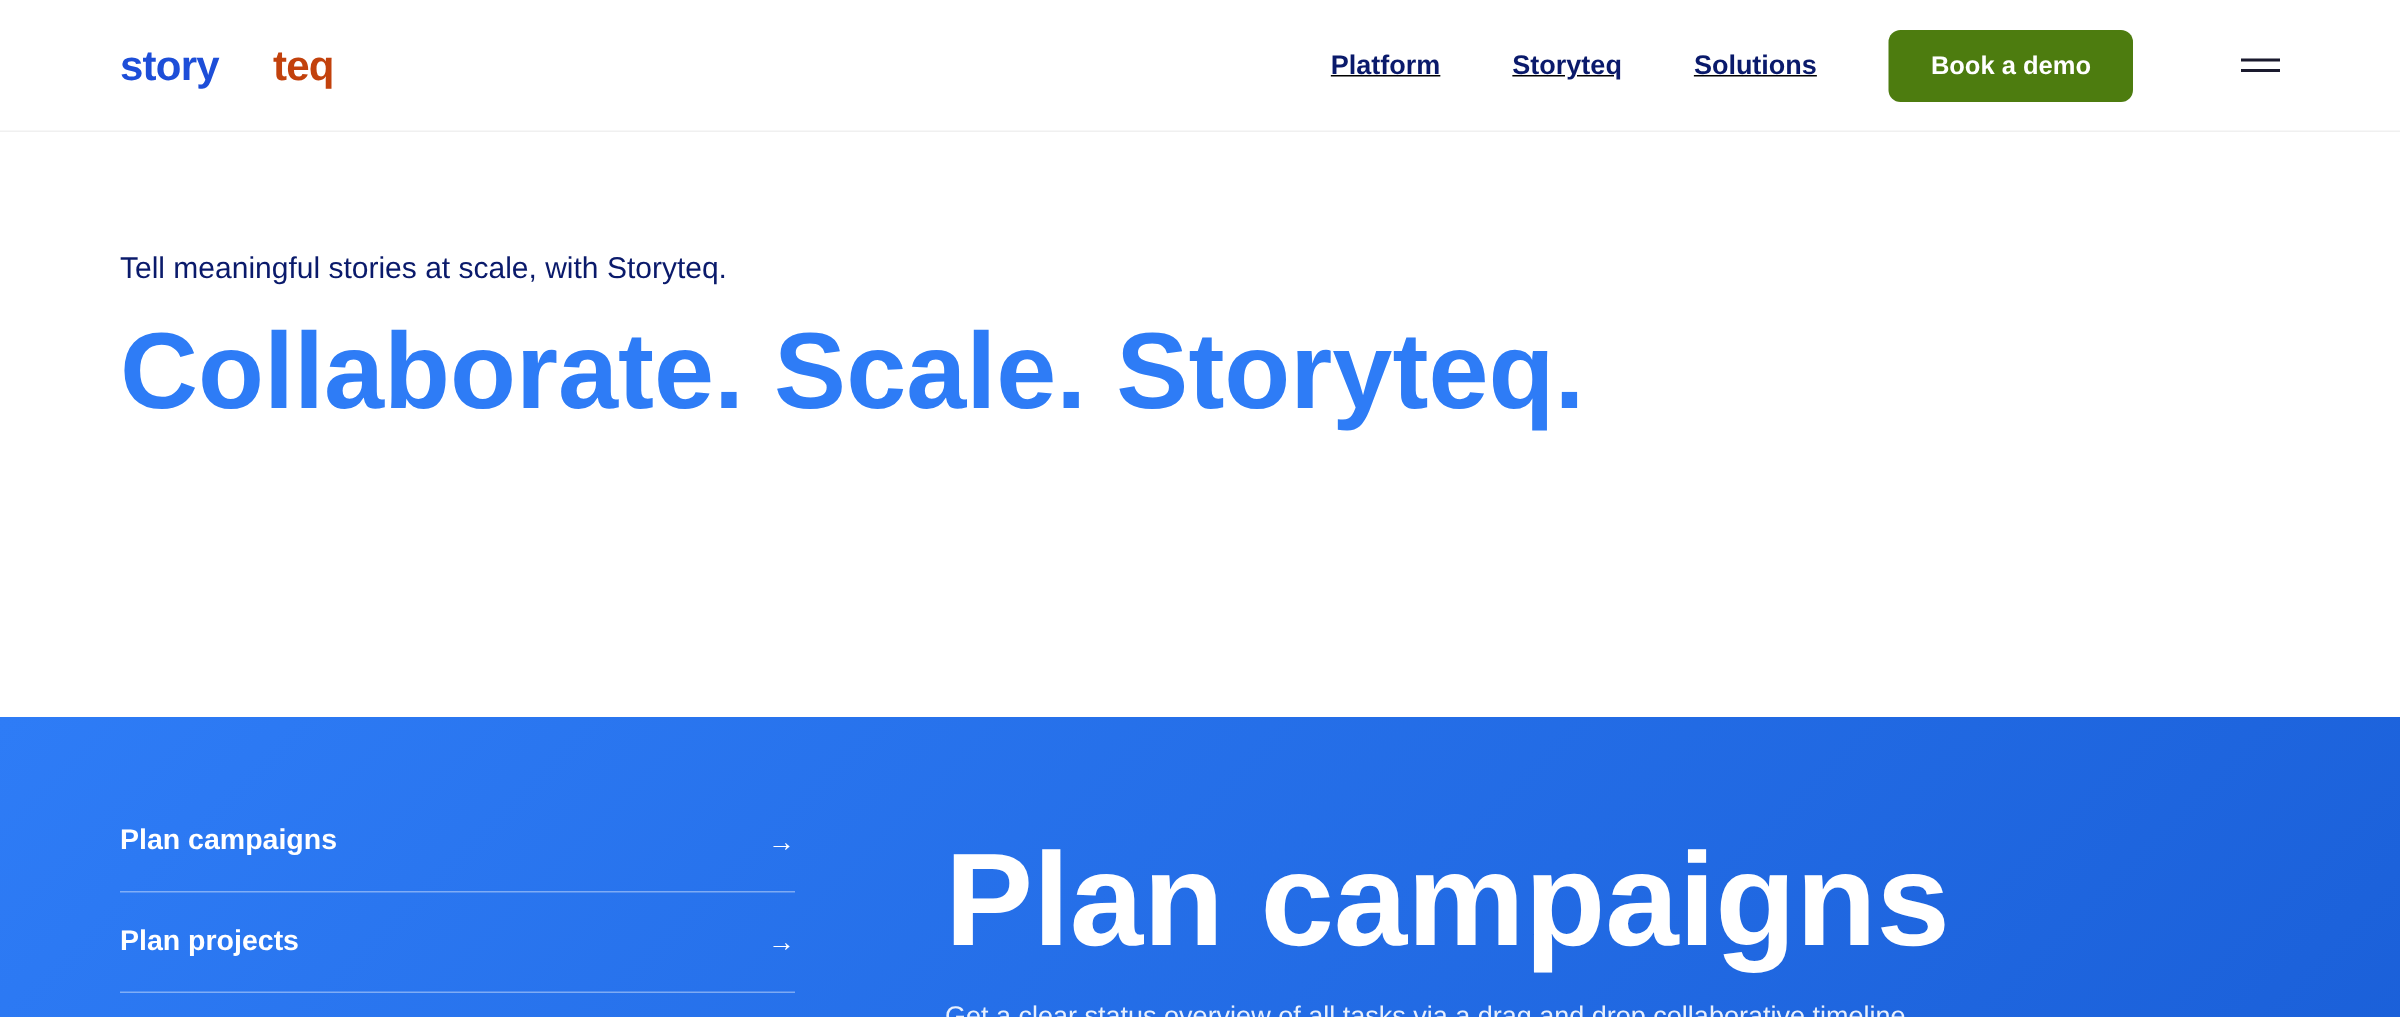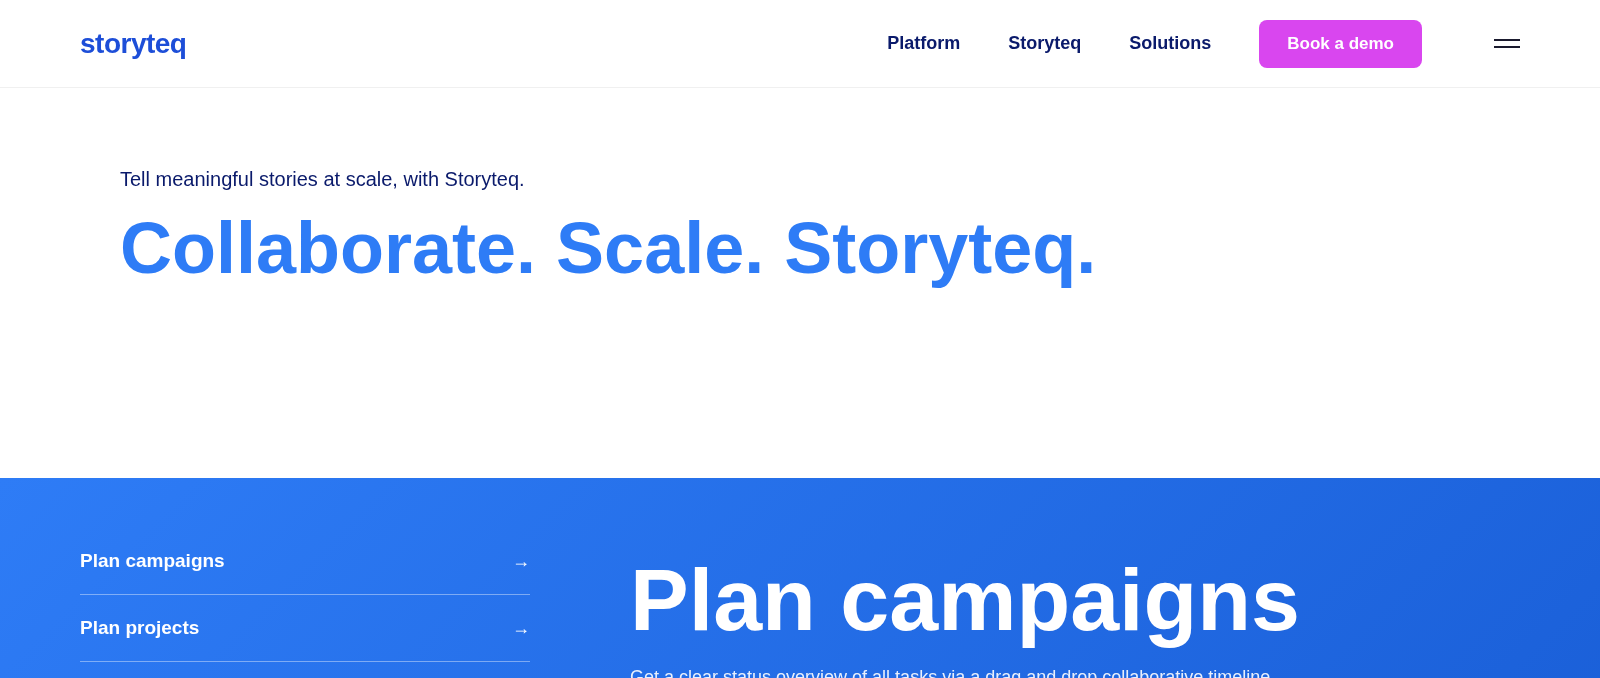--- a/index.html
+++ b/index.html
@@ -29,45 +29,47 @@
       font-size: 28px;
       font-weight: 700;
       letter-spacing: -0.5px;
     }
 
     .logo-story {
       color: #1d4ed8;
     }
 
     .logo-teq {
-      color: #1d4ed8;
+      color: #c2410c;
+      margin-left: 36px;
     }
 
     .nav {
       display: flex;
       align-items: center;
       gap: 48px;
     }
 
     .nav-links {
       display: flex;
       align-items: center;
       gap: 48px;
       list-style: none;
+      text-decoration: underline;
     }
 
     .nav-links li a {
       text-decoration: none;
       color: #0a1a6b;
       font-size: 18px;
       font-weight: 600;
     }
 
     .book-demo-btn {
-      background: #d946ef;
+      background: #4d7c0f;
       color: #ffffff;
       border: none;
       border-radius: 8px;
       padding: 14px 28px;
       font-size: 17px;
       font-weight: 700;
       cursor: pointer;
     }
 
     .menu-icon {
@@ -83,21 +85,20 @@
       width: 26px;
       height: 2px;
       background: #1a1a2e;
     }
 
     
     .hero {
       background: #ffffff;
       padding: 80px 80px 100px 80px;
       min-height: 390px;
-      margin-left: 40px;
     }
 
     .hero-sub {
       font-size: 20px;
       color: #0a1a6b;
       font-weight: 500;
       margin-bottom: 18px;
     }
 
     .hero-heading {

